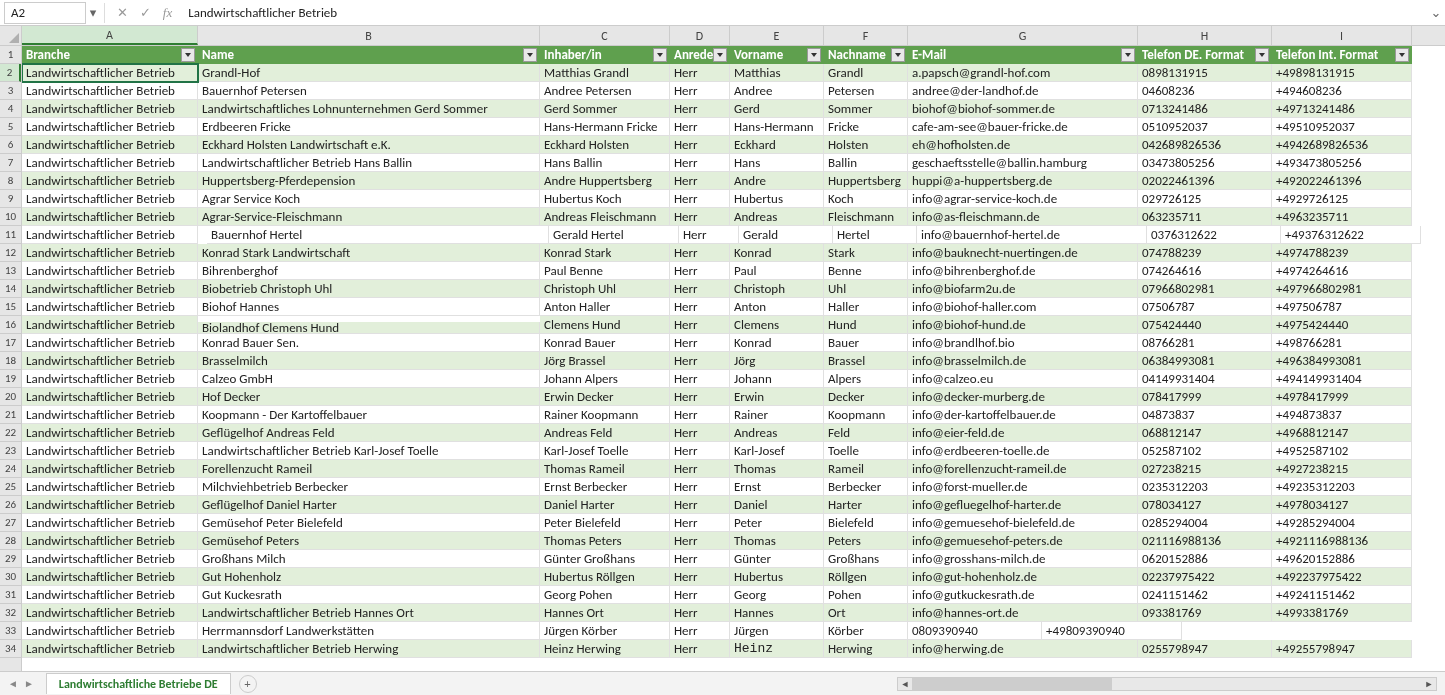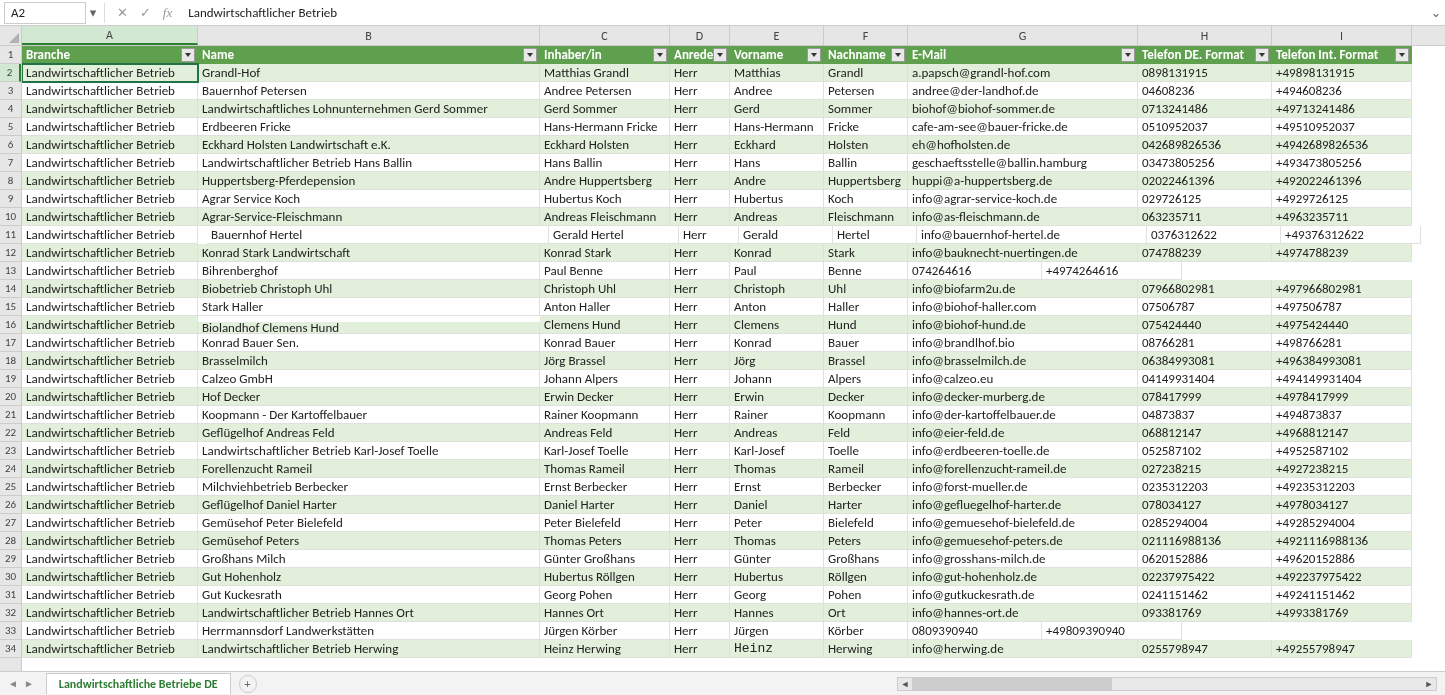--- a/index.html
+++ b/index.html
@@ -279,37 +279,38 @@
         <div class="cell" style="width: 134px;">074788239</div>
         <div class="cell" style="width: 140px;">+4974788239</div>
       </div>
       <div class="row">
         <div class="cell" style="width: 176px;">Landwirtschaftlicher Betrieb</div>
         <div class="cell" style="width: 342px;">Bihrenberghof</div>
         <div class="cell" style="width: 130px;">Paul Benne</div>
         <div class="cell" style="width: 60px;">Herr</div>
         <div class="cell" style="width: 94px;">Paul</div>
         <div class="cell" style="width: 84px;">Benne</div>
+        <div class="cell" style="width: 230px;">info@bihrenberghof.de</div>
         <div class="cell" style="width: 134px;">074264616</div>
         <div class="cell" style="width: 140px;">+4974264616</div>
       </div>
       <div class="row alt">
         <div class="cell" style="width: 176px;">Landwirtschaftlicher Betrieb</div>
         <div class="cell" style="width: 342px;">Biobetrieb Christoph Uhl</div>
         <div class="cell" style="width: 130px;">Christoph Uhl</div>
         <div class="cell" style="width: 60px;">Herr</div>
         <div class="cell" style="width: 94px;">Christoph</div>
         <div class="cell" style="width: 84px;">Uhl</div>
         <div class="cell" style="width: 230px;">info@biofarm2u.de</div>
         <div class="cell" style="width: 134px;">07966802981</div>
         <div class="cell" style="width: 140px;">+497966802981</div>
       </div>
       <div class="row">
         <div class="cell" style="width: 176px;">Landwirtschaftlicher Betrieb</div>
-        <div class="cell" style="width: 342px;">Stark Haller</div>
+        <div class="cell" style="width: 342px;">Biohof Hannes</div>
         <div class="cell" style="width: 130px;">Anton Haller</div>
         <div class="cell" style="width: 60px;">Herr</div>
         <div class="cell" style="width: 94px;">Anton</div>
         <div class="cell" style="width: 84px;">Haller</div>
         <div class="cell" style="width: 230px;">info@biohof-haller.com</div>
         <div class="cell" style="width: 134px;">07506787</div>
         <div class="cell" style="width: 140px;">+497506787</div>
       </div>
       <div class="row alt">
         <div class="cell" style="width: 176px;">Landwirtschaftlicher Betrieb</div>

